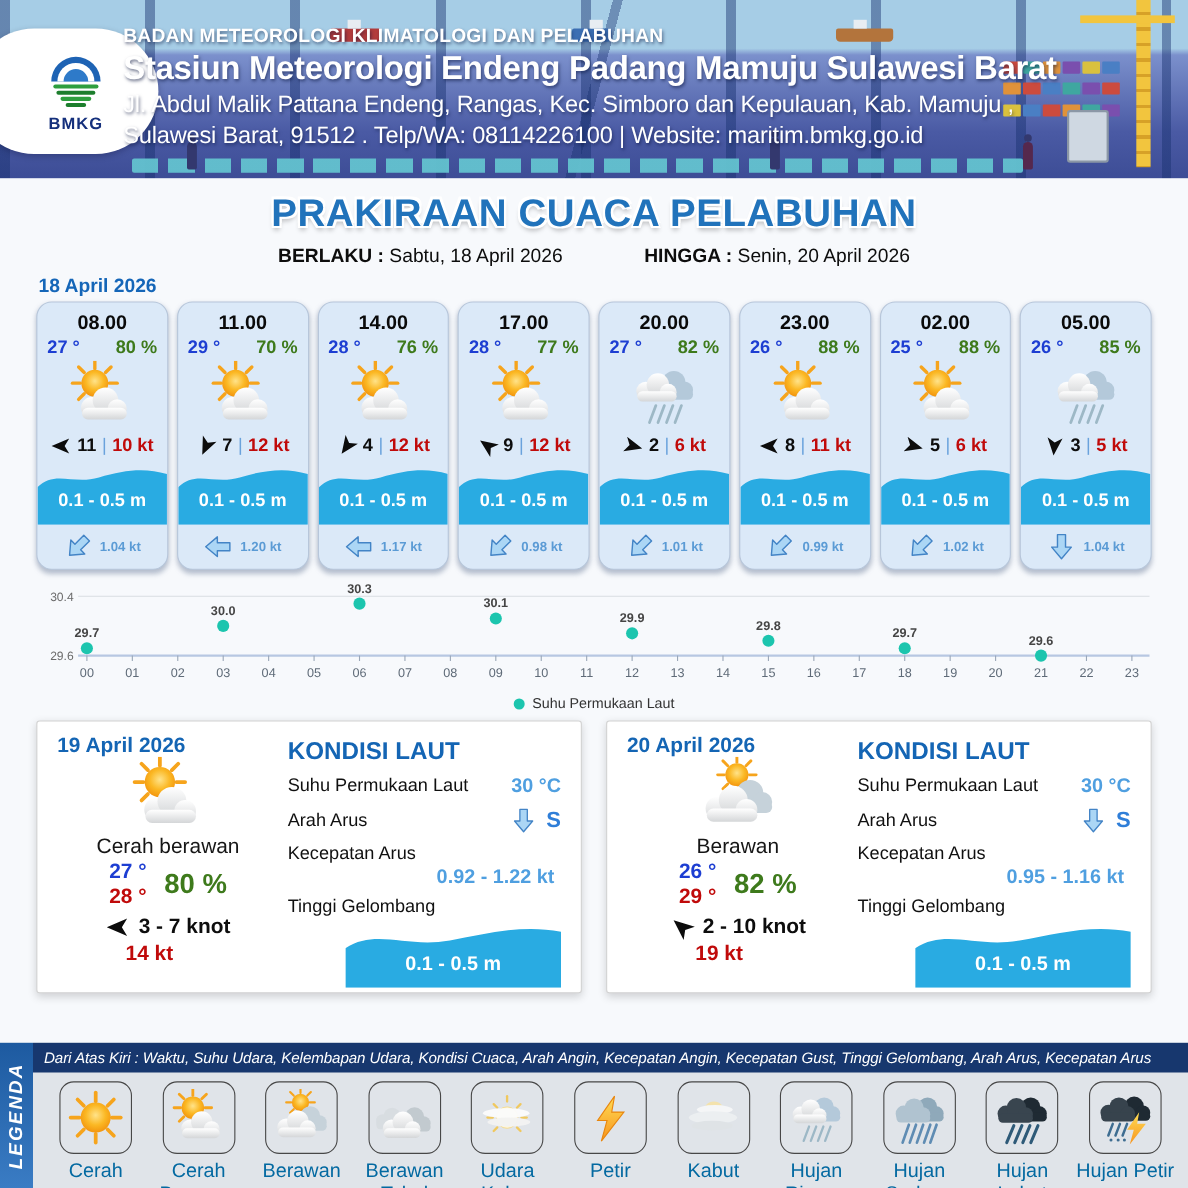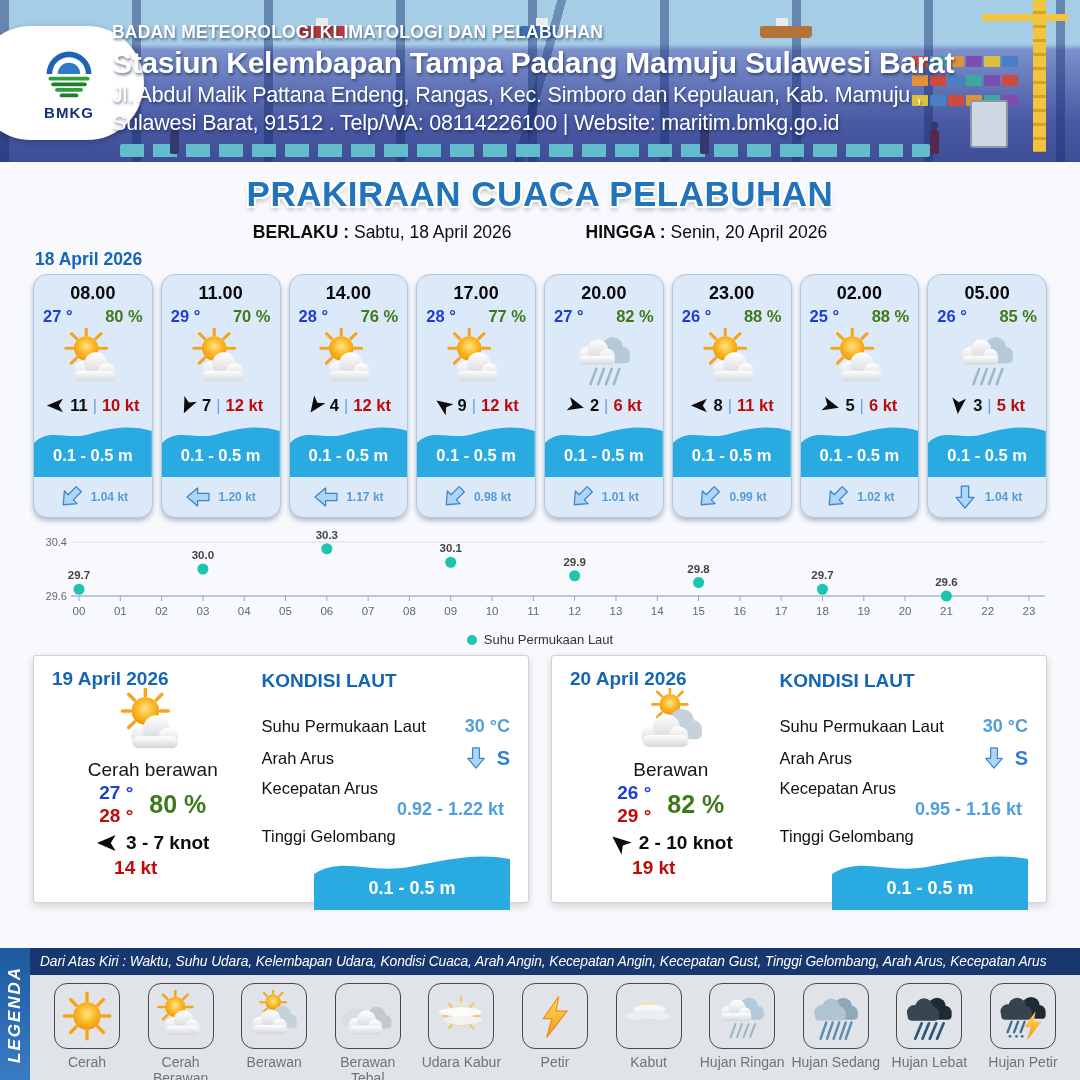--- a/index.html
+++ b/index.html
@@ -83,21 +83,21 @@
   .dleft .wi-big{width:96px;height:70px;margin-top:-2px;}
   .dcond{font-size:19px;color:#161616;margin-top:1px;}
   .dtemps{display:flex;align-items:center;gap:16px;margin-top:1px;}
   .dtemps .tcol{display:flex;flex-direction:column;line-height:1.2;font-weight:bold;font-size:19px;}
   .tmin{color:#1d3ed2;} .tmax{color:#c00a0a;}
   .drh{color:#3e7a1c;font-weight:bold;font-size:25px;}
   .dwind{display:flex;align-items:center;gap:8px;font-weight:bold;font-size:19px;color:#0d0d0d;margin-top:4px;}
   .dwind .dart{width:22px;height:22px;}
   .dgust{color:#c00a0a;font-weight:bold;font-size:19px;margin-top:3px;margin-left:-34px;}
   .dright{flex:1;display:flex;flex-direction:column;padding-top:2px;}
-  .sea-title{color:#1465b4;font-weight:bold;font-size:19px;margin-bottom:24px;}
+  .sea-title{color:#1465b4;font-weight:bold;font-size:22px;margin-bottom:8px;}
   .searow{display:flex;justify-content:space-between;align-items:center;font-size:16.5px;color:#101010;margin-bottom:9px;}
   .seaval{color:#4f9fe0;font-weight:bold;font-size:18px;}
   .dirval{display:flex;align-items:center;gap:9px;}
   .dirval .barrow{width:24px;height:24px;}
   .dirletter{color:#2f7ed8;font-weight:bold;font-size:20px;}
   .stack{display:block;margin-bottom:7px;font-size:16.5px;color:#101010;}
   .speedval{display:block;text-align:right;color:#4f9fe0;font-weight:bold;font-size:18px;margin-top:1px;padding-right:6px;}
   .wavebox{position:relative;width:196px;height:62px;margin-left:auto;margin-top:2px;}
   .wavebox svg{position:absolute;inset:0;width:100%;height:100%;}
   .wavebox .wavetext{top:30px;font-size:18px;}
@@ -107,21 +107,21 @@
   .legend-strip{position:absolute;left:0;top:0;bottom:0;width:30px;background:linear-gradient(180deg,#3a7cc4,#1d5aa0);
     color:#fff;font-weight:bold;font-style:italic;font-size:17px;letter-spacing:2px;
     display:flex;align-items:center;justify-content:center;writing-mode:vertical-rl;transform:rotate(180deg);}
   .legend-note{margin-left:30px;background:#17376e;color:#fff;font-style:italic;font-size:13.8px;
     padding:6px 24px 6px 10px;white-space:nowrap;overflow:hidden;letter-spacing:-.1px;}
   .legend-items{display:flex;justify-content:space-between;padding:8px 12px 0 42px;}
   .litem{width:90px;text-align:center;}
   .lbox{width:64px;height:64px;margin:0 auto;border:1.5px solid #474747;border-radius:13px;
     display:flex;align-items:center;justify-content:center;}
   .lbox svg{width:54px;height:52px;}
-  .llabel{font-size:14px;color:#737373;margin-top:5px;}
+  .llabel{font-size:18px;color:#0369a1;margin-top:5px;}
 </style>
 </head>
 <body>
 
 <svg width="0" height="0" style="position:absolute" aria-hidden="true">
   <defs>
     <radialGradient id="sg" cx="50%" cy="42%" r="60%">
       <stop offset="0%" stop-color="#ffe38a"></stop>
         <stop offset="55%" stop-color="#fbb824"></stop>
         <stop offset="100%" stop-color="#f2920c"></stop>
@@ -293,21 +293,21 @@
         <rect x="8" y="33" width="44" height="4" rx="2" fill="#2e9e3e"></rect>
         <rect x="11" y="39" width="38" height="4" rx="2" fill="#1d7e2d"></rect>
         <rect x="15" y="45" width="30" height="4" rx="2" fill="#2e9e3e"></rect>
         <rect x="20" y="51" width="20" height="4" rx="2" fill="#1d7e2d"></rect>
       </svg>
       <div class="bmkg-wordmark">BMKG</div>
     </div>
 
     <div class="header-text">
       <div class="h-agency">BADAN METEOROLOGI KLIMATOLOGI DAN PELABUHAN</div>
-      <div class="h-station">Stasiun Kelembapan Tampa Padang Mamuju Sulawesi Barat</div>
+      <div class="h-station">Stasiun Meteorologi Endeng Padang Mamuju Sulawesi Barat</div>
       <div class="h-addr">Jl. Abdul Malik Pattana Endeng, Rangas, Kec. Simboro dan Kepulauan, Kab. Mamuju ,</div>
       <div class="h-addr">Sulawesi Barat, 91512 . Telp/WA: 08114226100 | Website: maritim.bmkg.go.id</div>
     </div>
   </div>
 
   <div class="main">
     <div class="h1">PRAKIRAAN CUACA PELABUHAN</div>
     <div class="validity">
       <span><span class="vlabel">BERLAKU :</span>
         <span>Sabtu, 18 April 2026</span></span>

